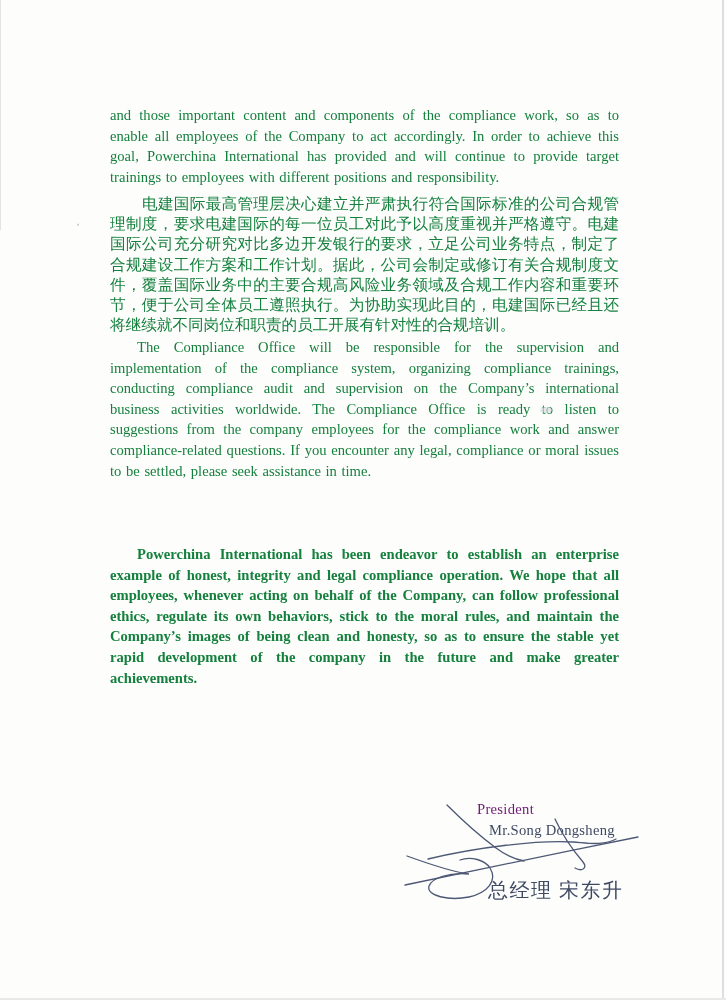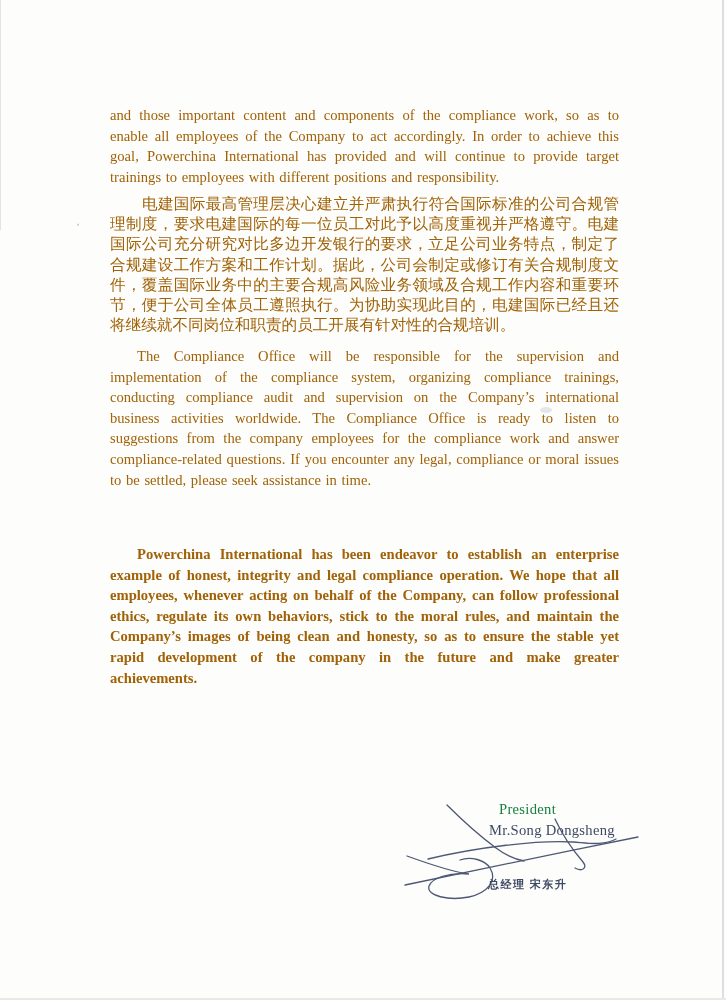--- a/index.html
+++ b/index.html
@@ -14,68 +14,67 @@
     background: #fdfdfc;
     overflow: hidden;
     font-family: "Liberation Serif", serif;
   }
   .para {
     position: absolute;
     left: 110px;
     width: 509px;
     margin: 0;
     text-align: justify;
-    color: #a16207;
+    color: #15803d;
   }
   .en {
     font-family: "Liberation Serif", serif;
     font-size: 14.6px;
     line-height: 20.6px;
     word-spacing: 1px;
   }
   .zh {
     font-family: "Liberation Serif", "DejaVu Sans", serif;
     font-size: 15.6px;
     line-height: 20.2px;
   }
   .indent-en { text-indent: 27px; }
   .indent-zh { text-indent: 32px; }
 
   .p1 { top: 105px; }
   .p2 { top: 194px; }
-  .p3 { top: 346px; font-family: Liberation Serif, serif; }
+  .p3 { top: 337px; font-family: Liberation Serif, serif; }
   .p4 { top: 459px; }
   .p5 { top: 544px; font-weight: bold; }
   .p6 { top: 666px; }
 
   .sig-title {
     position: absolute;
-    left: 499px;
+    left: 477px;
     top: 801px;
     font-size: 14.6px;
-    color: #15803d;
+    color: #701a75;
     letter-spacing: 0.3px;
   }
   .sig-name {
     position: absolute;
     left: 489px;
     top: 822px;
     font-size: 14.6px;
     color: #3e4963;
     letter-spacing: 0.3px;
   }
   .sig-zh {
     position: absolute;
     left: 488px;
     top: 877px;
-    font-size: 11px;
+    font-size: 20px;
     color: #3e4963;
     letter-spacing: 1.5px;
     font-family: "Liberation Serif", "DejaVu Sans", serif;
-    font-weight: bold;
   }
   .signature-svg {
     position: absolute;
     left: 395px;
     top: 795px;
     width: 255px;
     height: 108px;
   }
 
   

